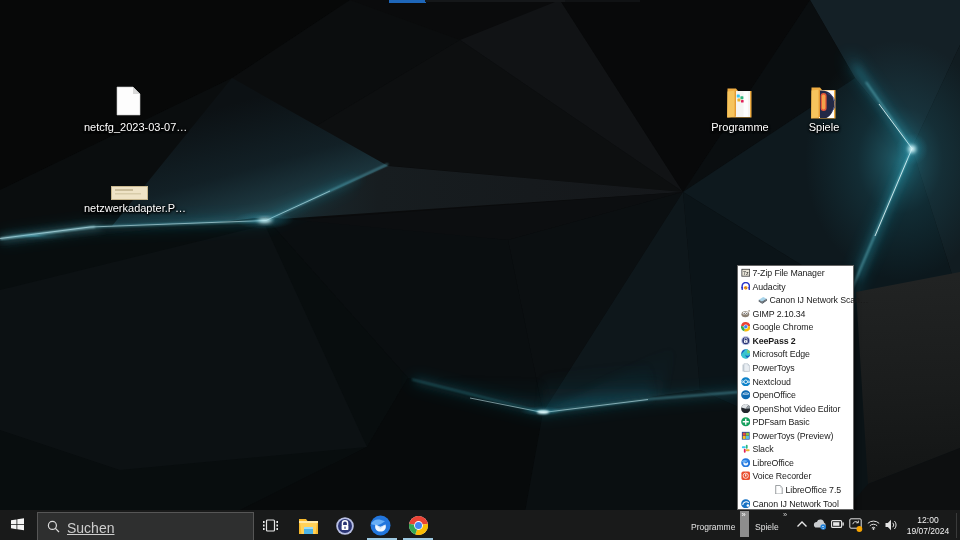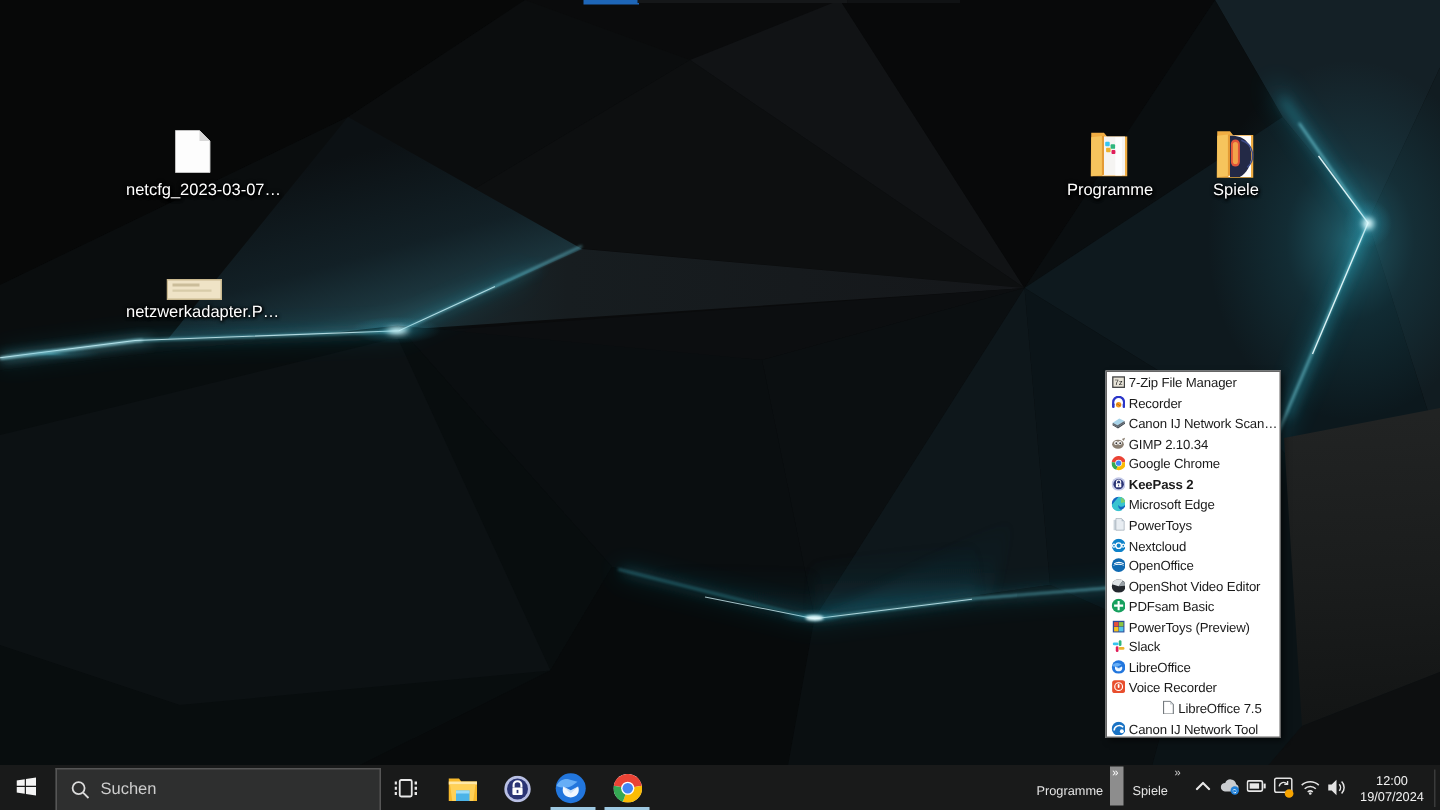--- a/index.html
+++ b/index.html
@@ -2,21 +2,21 @@
 <html><head>
 <meta charset="utf-8">
 <style>
   html,body{margin:0;padding:0;width:960px;height:540px;overflow:hidden;background:#08090a;
     font-family:"Liberation Sans",sans-serif;-webkit-font-smoothing:antialiased;}
   #screen{position:relative;width:960px;height:540px;overflow:hidden;}
   #wall{position:absolute;left:0;top:0;}
   .dicon{position:absolute;text-align:center;color:#fff;}
   .dlabel{position:absolute;color:#fff;font-size:11px;text-align:center;
     text-shadow:0 1px 2px #000,0 0 3px #000,1px 1px 2px #000;white-space:nowrap;}
-  #menu{position:absolute;left:737px;top:247px;width:117px;height:245px;background:#fff;
+  #menu{position:absolute;left:737px;top:265px;width:117px;height:245px;background:#fff;
     border:1px solid #666;box-sizing:border-box;box-shadow:2px 2px 4px rgba(0,0,0,.5);}
   .mi{position:absolute;left:0;width:100%;height:13.55px;}
   .mi svg{position:absolute;left:2.5px;top:2.2px;width:9.5px;height:9.5px;}
   .mi span{position:absolute;left:14.5px;top:2.2px;font-size:8.8px;letter-spacing:-0.1px;color:#1a1a1a;white-space:nowrap;}
   #taskbar{position:absolute;left:0;top:510px;width:960px;height:30px;background:#191a1a;}
   .tbtext{position:absolute;color:#e4e4e4;font-size:8.5px;}
 </style>
 </head>
 <body>
 <div id="screen">
@@ -192,23 +192,23 @@
         <span>7-Zip File Manager</span>
       </div>
       <div class="mi" style="top: 13.55px;">
         <svg width="11" height="11" viewBox="0 0 11 11">
           <path d="M1.3 7 v-2.2 a4.2 4.2 0 0 1 8.4 0 V7" fill="none" stroke="#2b35c8" stroke-width="1.7"></path>
           <circle cx="5.5" cy="6.8" r="2.1" fill="#f59a20"></circle>
           <path d="M3.9 6.8 q0.8 -1.2 1.6 0 t1.6 0" fill="none" stroke="#7a3c10" stroke-width="0.5"></path>
           <rect x="0.4" y="5.6" width="2" height="3.6" rx="0.9" fill="#2b35c8"></rect>
           <rect x="8.6" y="5.6" width="2" height="3.6" rx="0.9" fill="#2b35c8"></rect>
         </svg>
-        <span>Recorder</span>
-      </div>
-      <div class="mi" style="top: 27.1px;">
+        <span>Audacity</span>
+      </div>
+      <div class="mi" style="top: 27.1px; margin-left: 17px;">
         <svg width="11" height="11" viewBox="0 0 11 11">
           <polygon points="1,5.6 6,2.4 10,4.2 4.6,7.6" fill="#a8d4ea"></polygon>
           <polygon points="1,5.6 4.6,7.6 10,4.2 10.4,5.4 4.8,9 0.8,6.8" fill="#5b6670"></polygon>
           <polygon points="4.8,9 10.4,5.4 10.4,6.4 5,10 0.8,7.6 0.8,6.8" fill="#3e464e"></polygon>
         </svg>
         <span>Canon IJ Network Scan…</span>
       </div>
       <div class="mi" style="top: 40.65px;">
         <svg width="11" height="11" viewBox="0 0 11 11">
           <ellipse cx="5" cy="6" rx="4.5" ry="3.5" fill="#8a7f72"></ellipse>
@@ -349,21 +349,21 @@
     <path d="M6.3 1.3 L13 0.3 V5.9 H6.3 z" fill="#f4f4f4"></path>
     <path d="M0 6.7 H5.5 V11.15 L0 10.3 z" fill="#f4f4f4"></path>
     <path d="M6.3 6.7 H13 V12.3 L6.3 11.3 z" fill="#f4f4f4"></path>
   </svg>
 
   <div style="position:absolute;left:37px;top:2px;width:217px;height:28px;background:#2e2f2f;border:1px solid #565656;border-bottom:none;box-sizing:border-box;">
     <svg style="position:absolute;left:9px;top:7px;" width="13" height="13" viewBox="0 0 13 13">
       <circle cx="5.4" cy="5.4" r="4" fill="none" stroke="#dcdcdc" stroke-width="1.2"></circle>
       <line x1="8.4" y1="8.4" x2="12" y2="12" stroke="#dcdcdc" stroke-width="1.2"></line>
     </svg>
-    <span style="position:absolute;left:29px;top:7px;font-size:11px;color:#cdcdcd;">Suchen</span>
+    <span style="position:absolute;left:29px;top:7px;font-size:14px;color:#cdcdcd;text-decoration:underline;">Suchen</span>
   </div>
 
   <svg style="position:absolute;left:263px;top:9px;" width="15" height="13" viewBox="0 0 15 13">
     <rect x="3.5" y="1" width="8" height="11" rx="1" fill="none" stroke="#e8e8e8" stroke-width="1.2"></rect>
     <rect x="0" y="2" width="1.6" height="2" fill="#e8e8e8"></rect>
     <rect x="0" y="5.5" width="1.6" height="2" fill="#e8e8e8"></rect>
     <rect x="0" y="9" width="1.6" height="2" fill="#e8e8e8"></rect>
     <rect x="13.4" y="2" width="1.6" height="2" fill="#e8e8e8"></rect>
     <rect x="13.4" y="5.5" width="1.6" height="2" fill="#e8e8e8"></rect>
     <rect x="13.4" y="9" width="1.6" height="2" fill="#e8e8e8"></rect>

